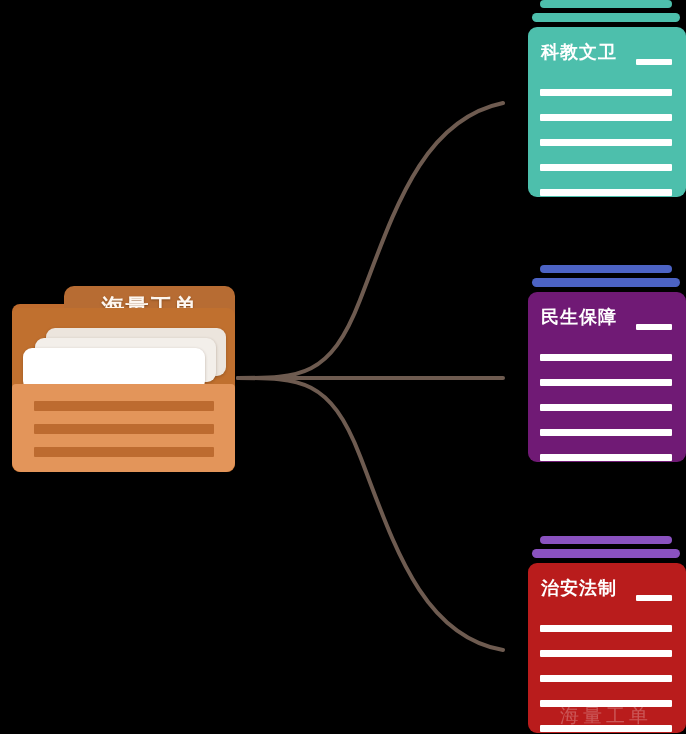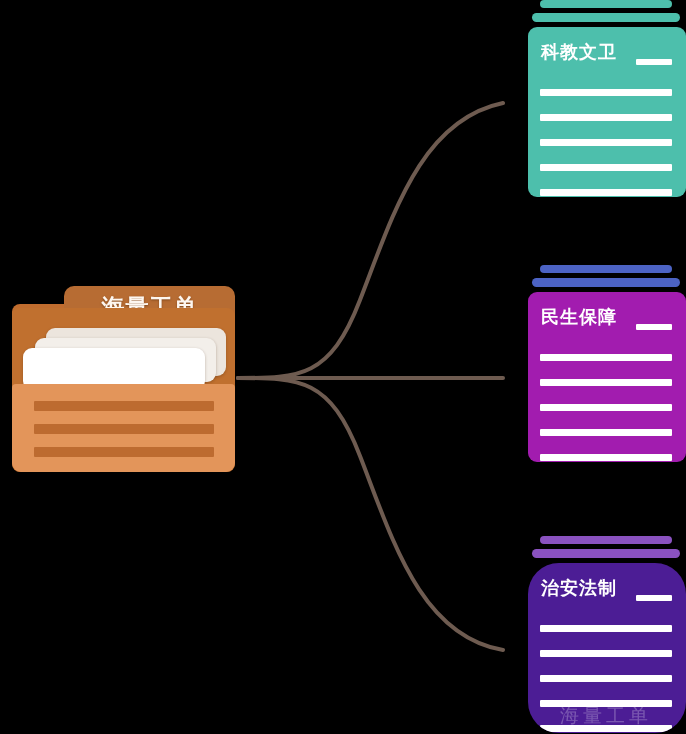--- a/index.html
+++ b/index.html
@@ -227,34 +227,34 @@
           <div class="card-line" style="top: 62px;"></div>
           <div class="card-line" style="top: 87px;"></div>
           <div class="card-line" style="top: 112px;"></div>
           <div class="card-line" style="top: 137px;"></div>
           <div class="card-line" style="top: 162px;"></div>
         </div>
       </div>
       <div class="card-group" style="left: 528px; top: 265px;">
         <div class="stack-bar top" style="background: rgb(76, 99, 196);"></div>
         <div class="stack-bar mid" style="background: rgb(76, 99, 196);"></div>
-        <div class="card" style="background: #a21caf; height: 170px;">
+        <div class="card" style="background: #701a75; height: 170px;">
           <div class="card-title">民生保障</div>
           <div class="card-title-dash"></div>
           <div class="card-line" style="top: 62px;"></div>
           <div class="card-line" style="top: 87px;"></div>
           <div class="card-line" style="top: 112px;"></div>
           <div class="card-line" style="top: 137px;"></div>
           <div class="card-line" style="top: 162px;"></div>
         </div>
       </div>
       <div class="card-group" style="left: 528px; top: 536px;">
         <div class="stack-bar top" style="background: rgb(138, 82, 192);"></div>
         <div class="stack-bar mid" style="background: rgb(138, 82, 192);"></div>
-        <div class="card" style="background: #4c1d95; height: 170px; border-radius: 31px;">
+        <div class="card" style="background: #b91c1c; height: 170px;">
           <div class="card-title">治安法制</div>
           <div class="card-title-dash"></div>
           <div class="card-line" style="top: 62px;"></div>
           <div class="card-line" style="top: 87px;"></div>
           <div class="card-line" style="top: 112px;"></div>
           <div class="card-line" style="top: 137px;"></div>
           <div class="card-line" style="top: 162px;"></div>
           <div class="watermark" style="top: 140px;">海量工单</div>
         </div>
       </div>

